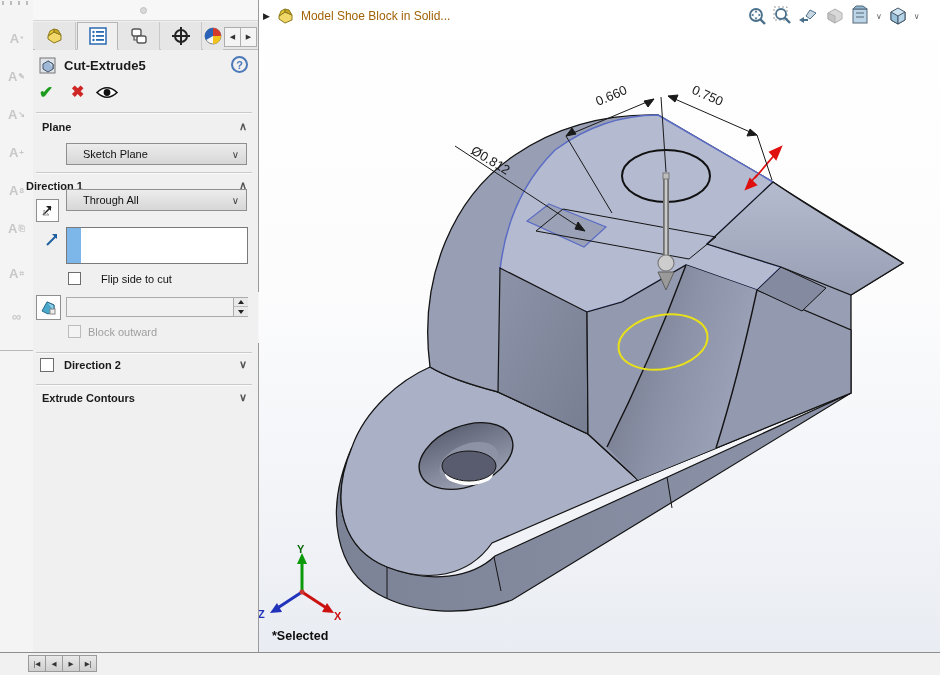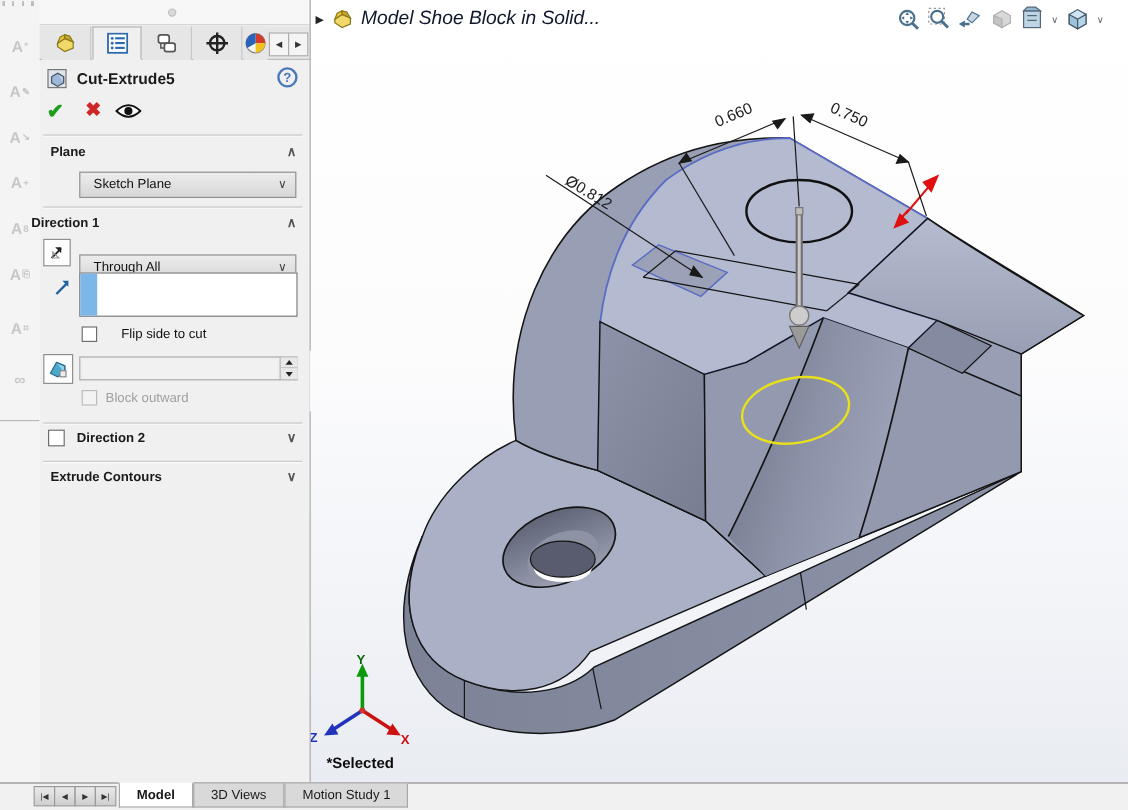--- a/index.html
+++ b/index.html
@@ -31,21 +31,21 @@
   .pm-title { left:64px; top:58px; font-size:13px; font-weight:bold; color:#1a1a1a; }
   .pm-ok { left:39px; top:82px; font-size:17px; font-weight:bold; color:#1e9c1e; }
   .pm-cancel { left:71px; top:82px; font-size:16px; font-weight:bold; color:#cf2626; }
   .help-btn { left:231px; top:56px; width:17px; height:17px; border:2px solid #4a78b8; border-radius:50%;
     color:#4a78b8; font-size:11px; font-weight:bold; text-align:center; line-height:14px; }
   .hsep { left:36px; width:216px; height:1px; background:#c9c9c9; box-shadow:0 1px 0 #fbfbfb; }
 
   .sec-label { font-size:11px; font-weight:bold; color:#1a1a1a; }
   .chev { font-size:11px; color:#555; font-weight:bold; }
   .dropdown { width:181px; height:22px; background:linear-gradient(#ececec,#d7d7d7); border:1px solid #8f8f8f;
-    font-size:11px; color:#111; display:flex; align-items:center; padding-left:11px; }
+    font-size:11px; color:#111; display:flex; align-items:center; padding-left:16px; }
   .dd-arrow { position:absolute; right:7px; font-size:10px; color:#444; }
   .sq-btn { width:23px; height:23px; background:#fdfdfd; border:1px solid #8f8f8f; display:flex; align-items:center; justify-content:center; }
   .sel-box { left:66px; top:227px; width:182px; height:37px; background:#fff; border:1px solid #7a7a7a; }
   .sel-bar { left:67px; top:228px; width:14px; height:35px; background:#7db7ea; }
   .cb { width:13px; height:13px; background:#fff; border:1px solid #6e6e6e; }
   .cb.disabled { border-color:#bcbcbc; background:#f3f3f3; }
   .cb-label { font-size:11px; color:#111; }
   .cb-label.disabled { color:#9f9f9f; }
   .spin-field { left:66px; top:297px; width:182px; height:20px; background:#f1f1f1; border:1px solid #ababab; }
   .spin-btns { left:233px; top:298px; width:14px; height:18px; border-left:1px solid #ababab; }
@@ -57,21 +57,21 @@
 
   #flyout-handle { left:258px; top:291px; width:16px; height:53px; background:#f6f6f6; border:1px solid #8f8f8f; border-left:none;
     border-radius:0 4px 4px 0; }
   #flyout-handle .dot { position:absolute; left:4px; top:22px; width:7px; height:7px; border-radius:50%; background:#dcdcdc; border:1px solid #b3b3b3; }
 
   
   #viewport { left:259px; top:0; width:681px; height:652px;
     background:linear-gradient(180deg,#ffffff 0%,#fcfcfd 45%,#f1f3f7 80%,#e9ecf2 100%); }
   #tree-flyout { left:263px; top:6px; height:20px; display:flex; align-items:center; gap:7px; }
   #tree-flyout .arr { font-size:9px; color:#222; }
-  #tree-flyout .ttl { font-size:16px; color:#0f172a;font-style:italic; }
+  #tree-flyout .ttl { font-size:12px; color:#a16207; }
   #headsup { left:746px; top:3px; height:26px; display:flex; align-items:center; gap:4px; }
   .hud-caret { font-size:8px; color:#666; }
   #iso-label { left:272px; top:629px; font-size:12.5px; font-weight:bold; color:#0d0d0d; }
 
   
   #bottombar { left:0; top:652px; width:940px; height:23px; background:#f1f1f1; border-top:1px solid #8e8e8e; }
   #navbtns { left:28px; top:655px; display:flex; }
   .navbtn { width:18px; height:17px; background:linear-gradient(#e9e9e9,#cfcfcf); border:1px solid #9a9a9a; margin-right:-1px;
     font-size:6.5px; color:#333; display:flex; align-items:center; justify-content:center; }
   #doctabs { left:99px; top:653px; display:flex; height:20px; }
@@ -176,21 +176,21 @@
 
   <div class="abs sec-label" style="left:26px; top:180px">Direction 1</div>
   <div class="abs chev" style="left:239px; top:179px">∧</div>
   <div class="abs sq-btn" style="left:36px; top:199px">
     <svg width="17" height="17" viewBox="0 0 17 17">
       <line x1="4" y1="13" x2="12" y2="5" stroke="#222" stroke-width="1.6"></line>
       <path d="M12 9 L12 4 L7 4 Z" fill="#222"></path>
       <path d="M5 13 L10 13 L5 8 Z" fill="none" stroke="#999"></path>
     </svg>
   </div>
-  <div class="abs dropdown" style="left:66px; top:212px">
+  <div class="abs dropdown" style="left:66px; top:189px">
     <span>Through All</span>
     <span class="dd-arrow">∨</span>
   </div>
   <svg class="abs" style="left:44px; top:231px" width="17" height="17" viewBox="0 0 17 17">
     <line x1="3" y1="14" x2="12" y2="5" stroke="#1f5f9f" stroke-width="2"></line>
     <path d="M13 8 L13 3 L8 3 Z" fill="#1f5f9f"></path>
   </svg>
   <div class="abs sel-box">
     <span></span>
   </div>
@@ -414,25 +414,14 @@
     <div class="navbtn">
         <span>◀</span>
       </div>
     <div class="navbtn">
         <span>▶</span>
       </div>
     <div class="navbtn">
         <span>▶|</span>
       </div>
   </div>
-  <div class="abs" id="doctabs">
-    <div class="doctab active">
-        <span>Model</span>
-      </div>
-    <div class="doctab">
-        <span>3D Views</span>
-      </div>
-    <div class="doctab">
-        <span>Motion Study 1</span>
-      </div>
-  </div>
 
 </div>
 
 </body></html>

